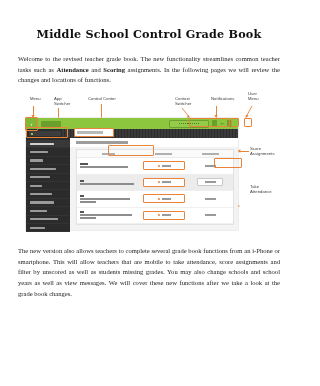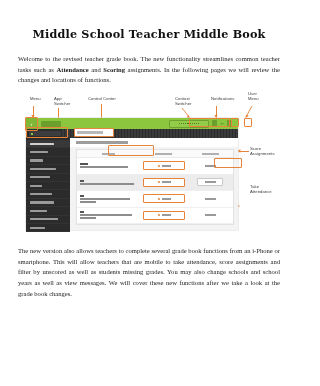--- a/index.html
+++ b/index.html
@@ -301,21 +301,21 @@
     margin-left: 2px;
     width: 26px; height: 2.2px;
     background: #b9b9b9;
   }
 </style>
 </head>
 <body>
 
 <div class="page">
 
-  <h1 class="doc-title">Middle School Teacher Middle Book</h1>
+  <h1 class="doc-title">Middle School Control Grade Book</h1>
 
   <p class="para" id="intro-paragraph"><span>Welcome to the revised teacher grade book. The new functionality streamlines common teacher tasks such as </span><b>Attendance</b><span> and </span><b>Scoring</b><span> assignments. In the following pages we will review the changes and locations of functions.</span></p>
 
   <div class="figure">
 
     <div class="callout-label" style="left:30px; top:0px;">Menu</div>
     <div class="callout-label" style="left:54px; top:0px;">App
 Switcher</div>
     <div class="callout-label" style="left:88px; top:0px;">Control Center</div>
     <div class="callout-label" style="left:175px; top:0px;">Context

